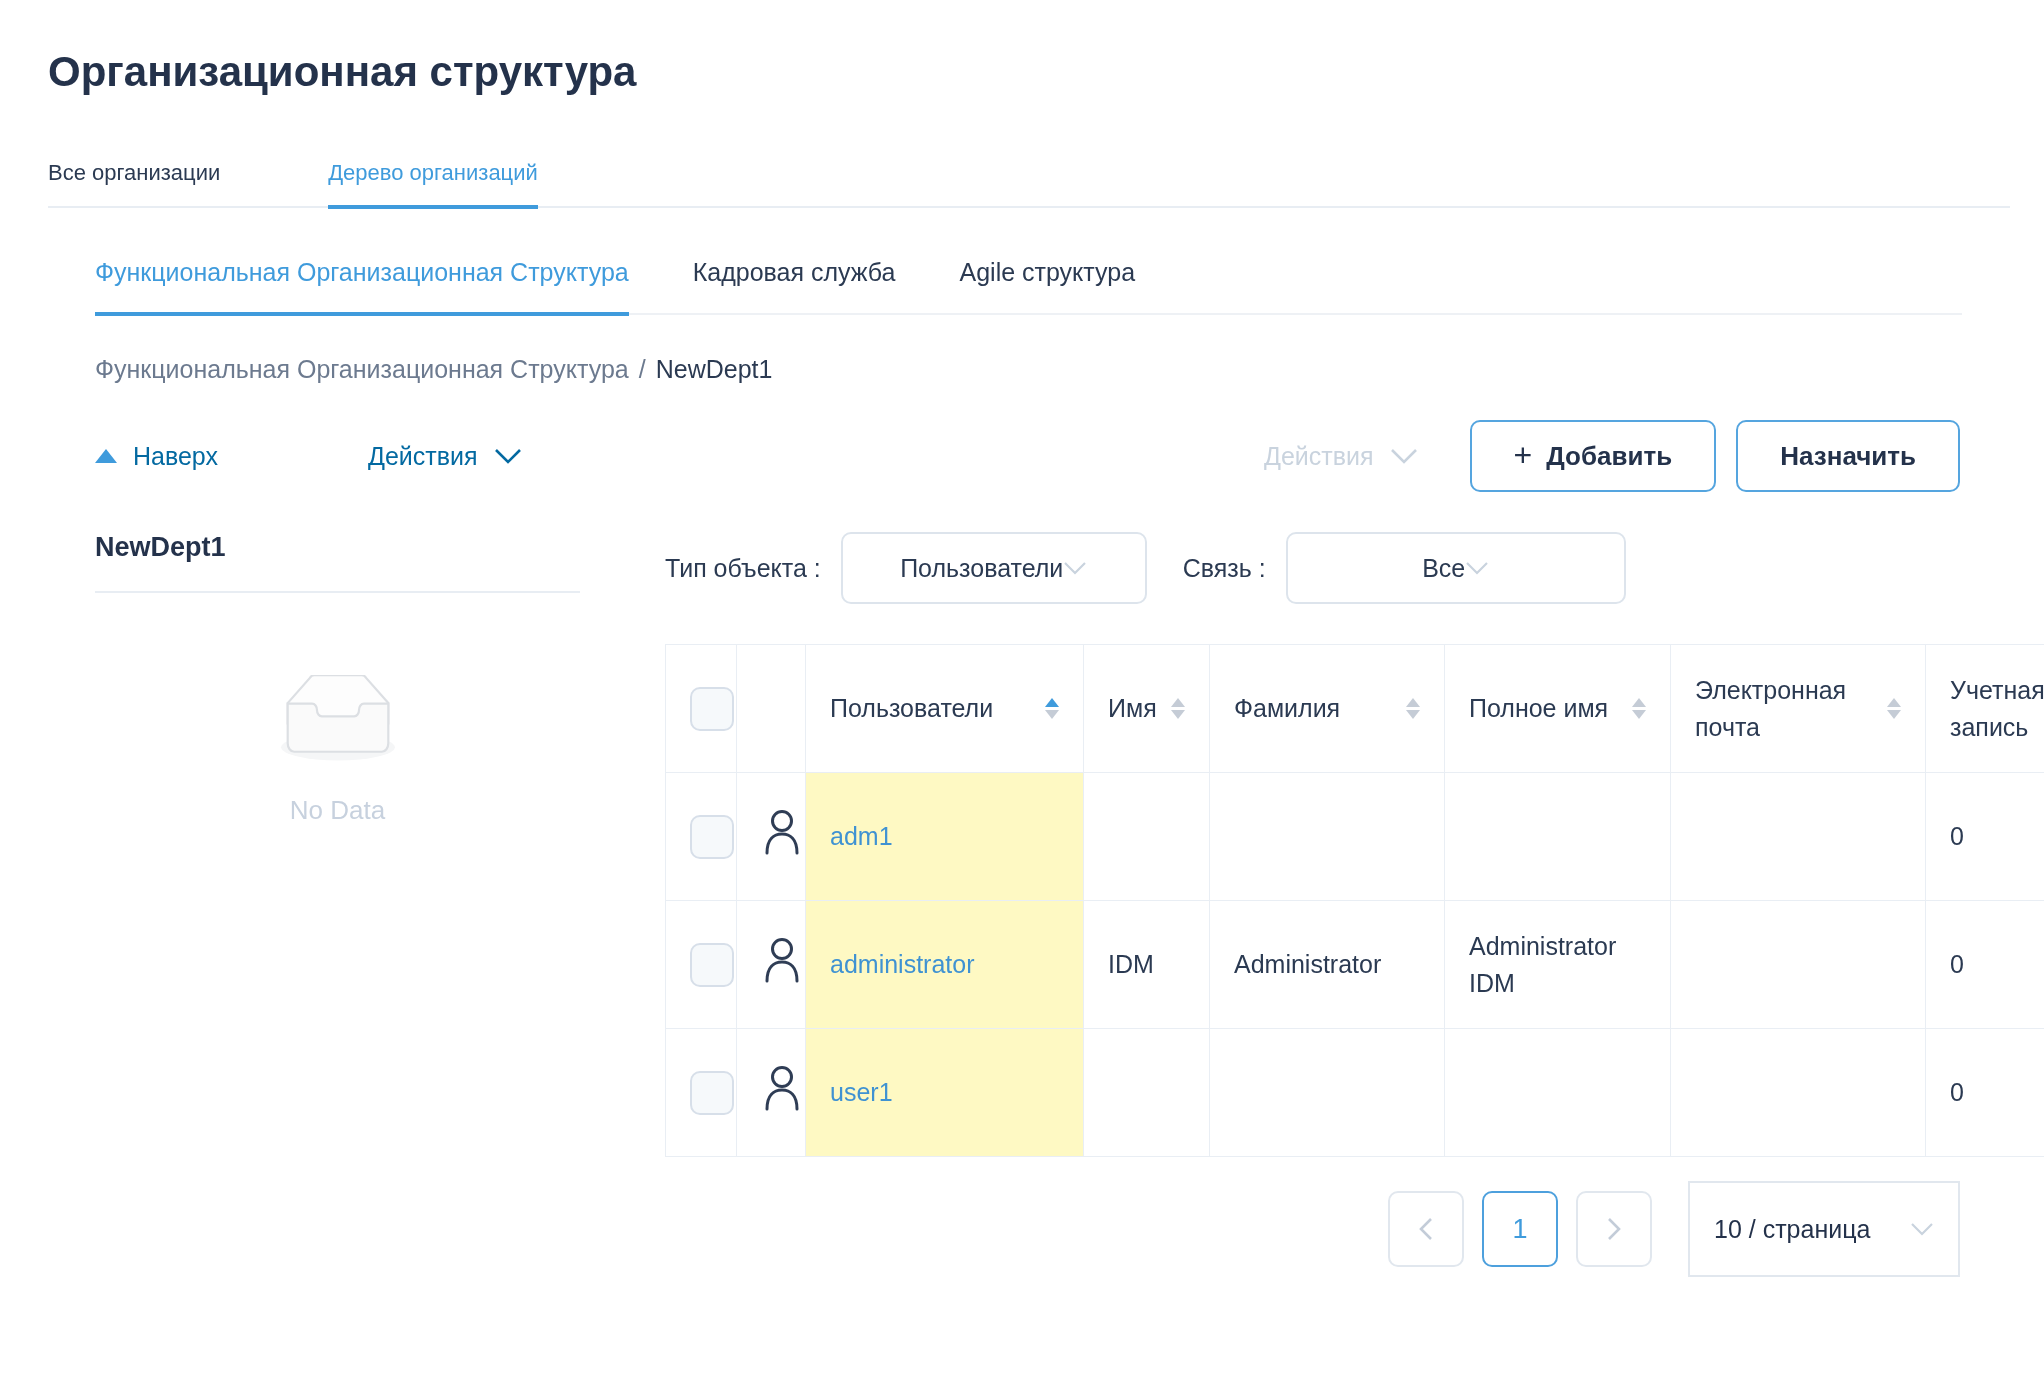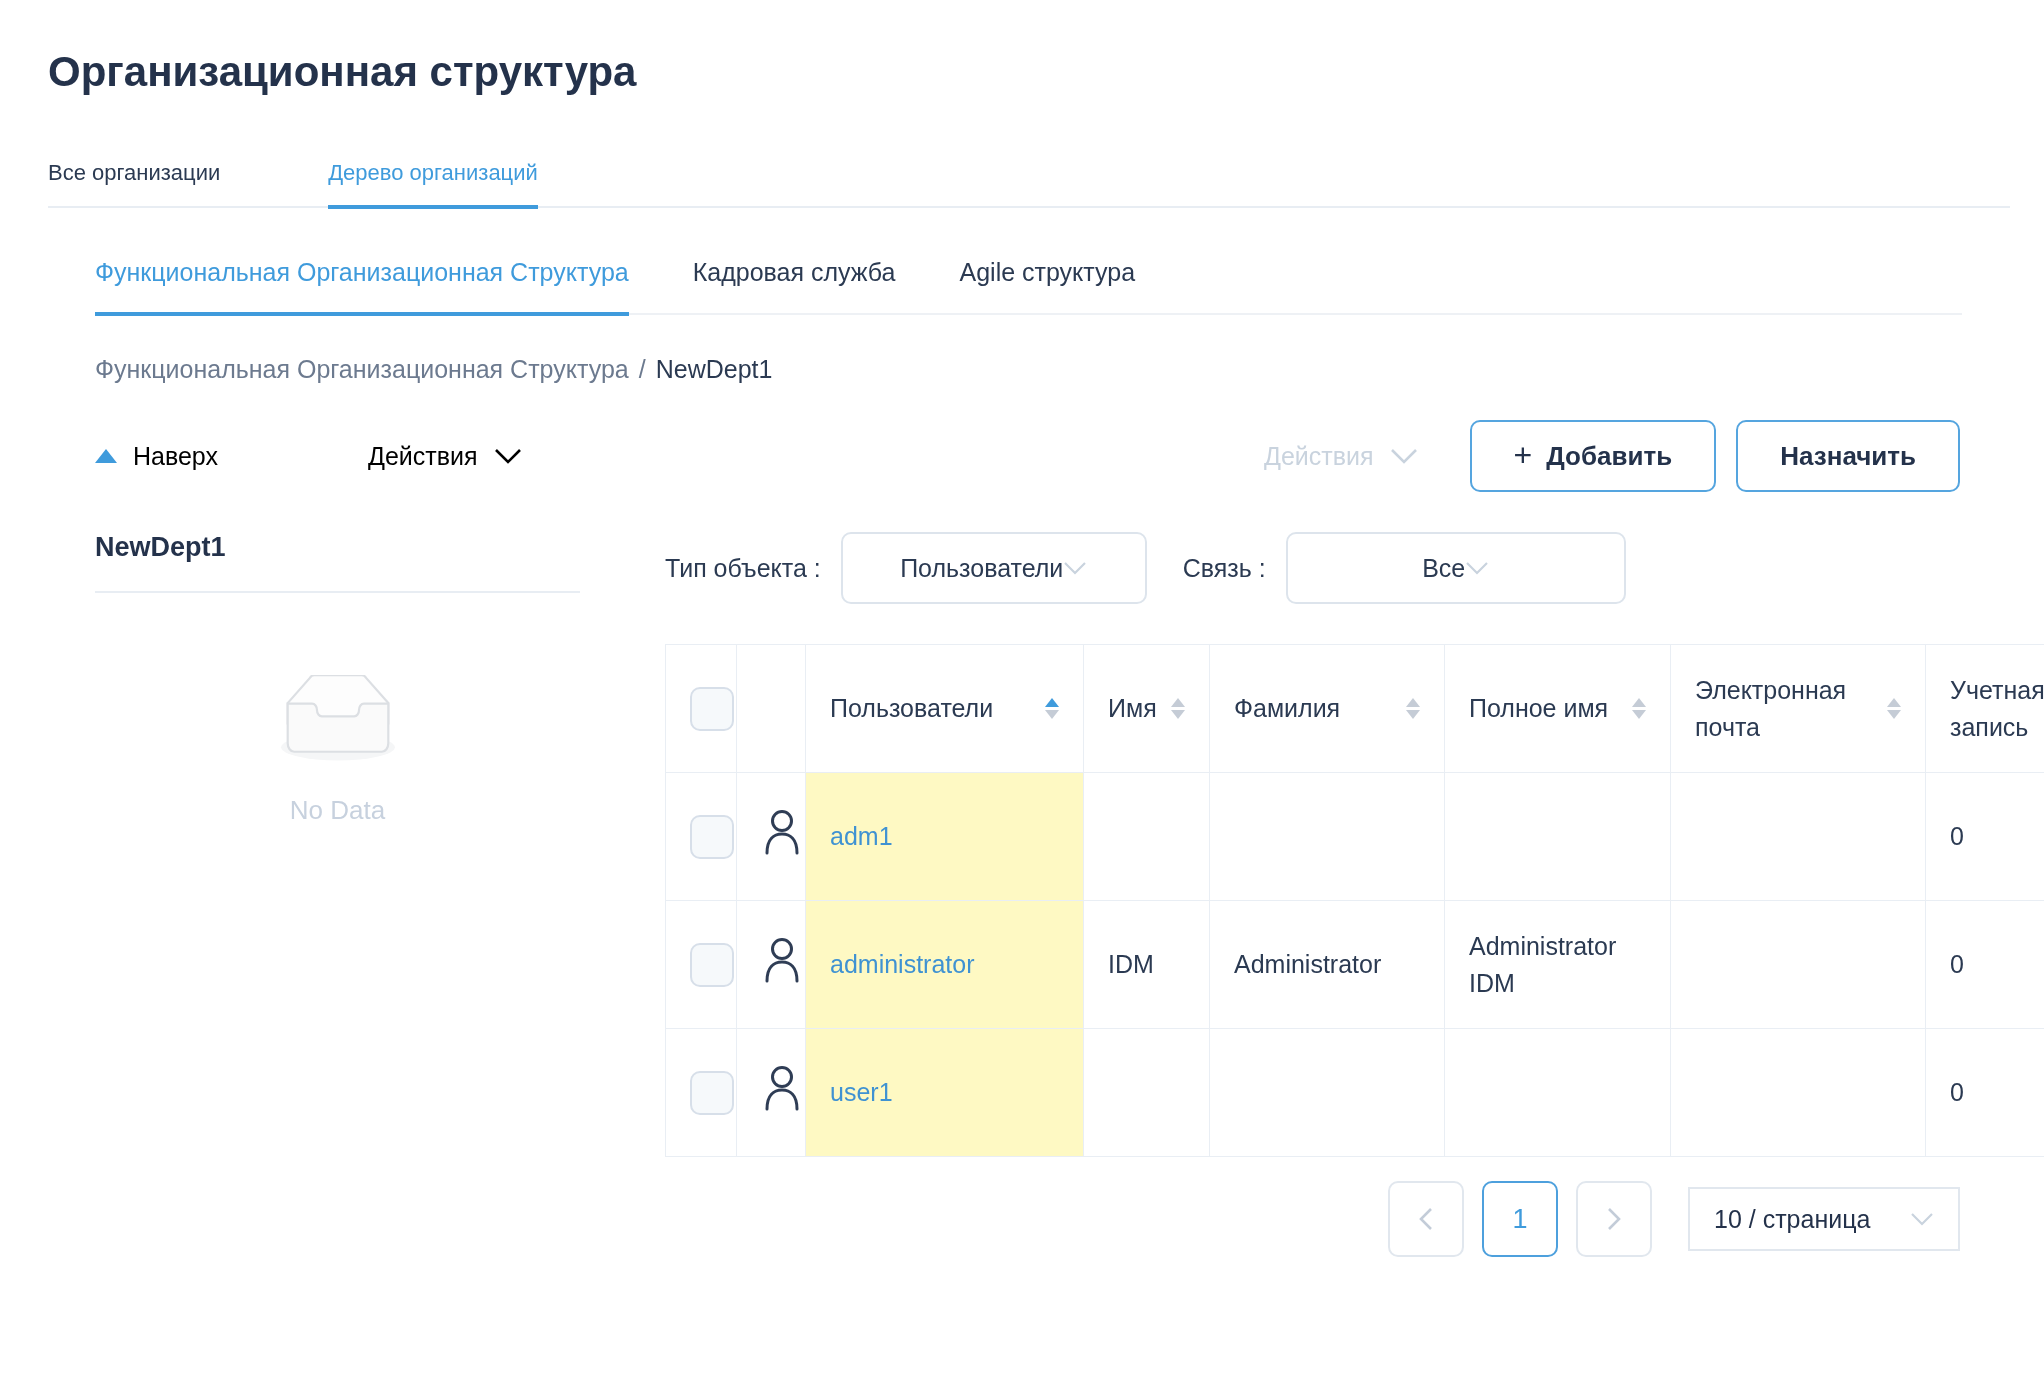--- a/index.html
+++ b/index.html
@@ -20,21 +20,21 @@
   .sub-tab.active { color:#3f9bdc; }
   .sub-tab.active::after { content:""; position:absolute; left:0; right:0; bottom:-3px; height:4px; background:#3f9bdc; }
 
   
   .breadcrumb { margin:40px 0 0 95px; font-size:25px; color:#6c7a8f; }
   .breadcrumb .sep { margin:0 10px; }
   .breadcrumb .current { color:#2b3a52; }
 
   
   .toolbar { display:flex; align-items:center; margin:36px 84px 0 95px; height:72px; }
-  .tool-link { display:flex; align-items:center; gap:16px; color:#000000; font-size:25px; cursor:pointer; }
+  .tool-link { display:flex; align-items:center; gap:16px; color:#0369a1; font-size:25px; cursor:pointer; }
   .tri-up { width:0; height:0; border-left:11px solid transparent; border-right:11px solid transparent; border-bottom:14px solid #3f9bdc; }
   .tool-actions { margin-left:150px; }
   .chev { display:inline-flex; }
   .spacer { flex:1; }
   .tool-disabled { color:#c9d3de; margin-right:52px; cursor:default; }
   .btn { height:72px; border:2px solid #55a5df; border-radius:10px; background:#fff; font-size:26px;
     font-weight:bold; color:#24324b; padding:0 42px; display:flex; align-items:center; gap:14px; cursor:pointer; }
   .btn + .btn { margin-left:20px; }
   .btn .plus { font-weight:normal; font-size:32px; line-height:1; margin-top:-3px; }
 
@@ -70,21 +70,21 @@
   .sorter.asc .car-up { border-bottom-color:#3f9bdc; }
   .checkbox { display:inline-block; width:44px; height:44px; border:2px solid #d7dfe9; border-radius:10px; background:#f6f9fb; cursor:pointer; vertical-align:middle; }
   a.user-link { color:#3f92d2; text-decoration:none; cursor:pointer; }
 
   
   .pagination { display:flex; align-items:center; justify-content:flex-end; margin:24px 84px 0 0; }
   .pg-btn { width:76px; height:76px; border:2px solid #e1e7ee; border-radius:10px; background:#fff;
     display:flex; align-items:center; justify-content:center; color:#c3ccd8; cursor:pointer; }
   .pg-btn + .pg-btn { margin-left:18px; }
   .pg-btn.current { border-color:#4da0dd; color:#3f9bdc; font-size:27px; }
-  .pg-size { margin-left:36px; width:272px; height:64px; border:2px solid #e1e7ee; border-radius:0; background:#fff;
+  .pg-size { margin-left:36px; width:272px; height:96px; border:2px solid #e1e7ee; border-radius:0; background:#fff;
     display:flex; align-items:center; justify-content:space-between; padding:0 24px; font-size:25px; color:#24324b; cursor:pointer; }
   .pg-size .chev { color:#c9d3de; }
 </style>
 </head>
 <body>
 
 <h1 class="page-title">Организационная структура</h1>
 
 <div class="main-tabs">
   <div class="main-tab">Все организации</div>

